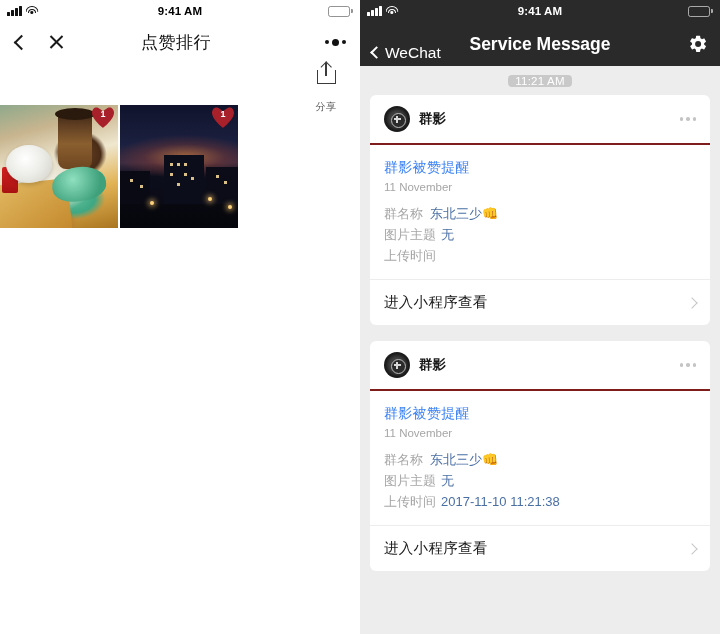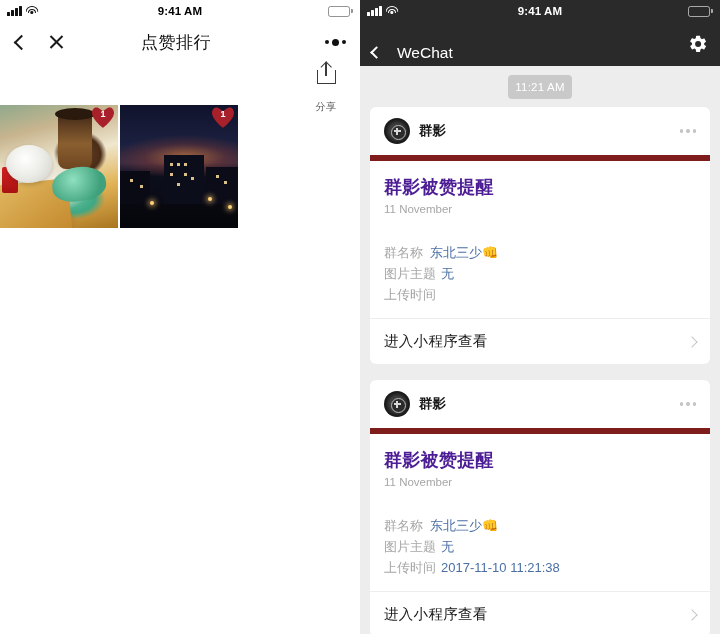--- a/index.html
+++ b/index.html
@@ -220,21 +220,21 @@
     height: 22px; background: #2a2a2a;
     display: flex; align-items: center; padding: 0 7px; position: relative;
   }
   .rp-statusbar .sb-time { color: #fff; }
   .rp-nav {
     height: 44px; background: #2a2a2a;
     display: flex; align-items: center; padding: 0 12px;
     position: relative;
   }
   .rp-back {
-    display: flex; align-items: center; gap: 16px; color: #fff; margin-top: 17px;
+    display: flex; align-items: center; gap: 4px; color: #fff; margin-top: 17px;
   }
   .rp-back-chev {
     width: 9px; height: 9px;
     border-left: 2px solid #fff; border-bottom: 2px solid #fff;
     transform: rotate(45deg);
   }
   .rp-back-label { font-size: 15.5px; color: #fff; }
   .rp-title {
     position: absolute; left: 0; right: 0; text-align: center;
     font-size: 17.5px; font-weight: bold; color: #fff;
@@ -247,33 +247,33 @@
 
   .rp-body {
     height: calc(634px - 22px - 44px);
     background: #ededed;
     padding: 0 10px;
     overflow: hidden;
   }
   .time-pill-wrap { display: flex; justify-content: center; padding: 9px 0 8px; }
   .time-pill {
     background: #c9c9c9; color: #fff;
-    font-size: 11.5px; padding: 6px 7px; border-radius: 4px;
+    font-size: 11.5px; padding: 0 7px; border-radius: 4px;
     letter-spacing: .2px;
   }
 
   .msg-card {
     background: #fff; border-radius: 6px;
     margin-bottom: 16px;
     overflow: hidden;
   }
   .card-head {
     display: flex; align-items: center;
     padding: 11px 14px 11px 14px;
-    border-bottom: 6px solid #7f1d1d;
+    border-bottom: 2px solid #7f1d1d;
   }
   .avatar {
     width: 26px; height: 26px; border-radius: 50%;
     background: radial-gradient(circle at 50% 50%, #5a5a5a 0%, #3a3a3a 42%, #1c1c1c 62%, #0f0f0f 100%);
     position: relative; flex: 0 0 26px;
   }
   .avatar::before {
     content: ""; position: absolute; left: 50%; top: 50%;
     width: 13px; height: 13px; margin: -6.5px 0 0 -6.5px;
     border-radius: 50%; border: 1.2px solid #b9b9b9;
@@ -285,24 +285,24 @@
   .avatar .plus-h { left: 50%; top: 50%; width: 7px; height: 1.4px; margin: -.7px 0 0 -3.5px; }
   .avatar .plus-v { left: 50%; top: 50%; width: 1.4px; height: 7px; margin: -3.5px 0 0 -.7px; }
   .card-account {
     font-size: 13.5px; color: #1a1a1a; margin-left: 9px; font-weight: bold;
   }
   .card-dots { margin-left: auto; display: flex; gap: 3px; }
   .card-dots i { width: 3.5px; height: 3.5px; border-radius: 50%; background: #c4c4c4; display: block; }
 
   .card-body { padding: 14px 14px 13px 14px; }
   .card-title {
-    font-size: 18px; color: #4c1d95; font-weight: bold; letter-spacing: .3px;
+    font-size: 14px; color: #3b82f6; font-weight: normal; letter-spacing: .3px;
   }
   .card-date { font-size: 11.5px; color: #a6a6a6; margin-top: 4px; }
-  .detail-list { margin-top: 27px; }
+  .detail-list { margin-top: 10px; }
   .detail-row {
     display: flex; align-items: baseline;
     font-size: 13px; line-height: 21px;
   }
   .detail-label { color: #a6a6a6; white-space: nowrap; }
   .detail-value { color: #4a6fa5; margin-left: 7px; }
   .detail-value.dense { margin-left: 5px; }
   .emoji { font-size: 13px; }
 
   .card-action {
@@ -429,20 +429,21 @@
           <span class="batt-cap"></span>
         </span>
       </div>
     </div>
 
     <div class="rp-nav">
       <div class="rp-back">
         <span class="rp-back-chev"></span>
         <span class="rp-back-label">WeChat</span>
       </div>
+      <div class="rp-title">Service Message</div>
       <div class="gear">
         <svg width="20" height="20" viewBox="0 0 24 24" aria-hidden="true">
           <path fill="#ffffff" d="M19.4 13a7.6 7.6 0 0 0 .05-1 7.6 7.6 0 0 0-.06-1l2.02-1.58a.5.5 0 0 0 .12-.62l-1.92-3.32a.5.5 0 0 0-.6-.22l-2.38.96a7.2 7.2 0 0 0-1.72-1l-.36-2.53A.5.5 0 0 0 14.06 2H10.2a.5.5 0 0 0-.49.42l-.36 2.53c-.62.25-1.2.59-1.72 1l-2.38-.96a.5.5 0 0 0-.6.22L2.73 8.53a.5.5 0 0 0 .12.62L4.87 10.73a7.6 7.6 0 0 0 0 2.01L2.85 14.32a.5.5 0 0 0-.12.62l1.92 3.32a.5.5 0 0 0 .6.22l2.38-.96c.52.41 1.1.75 1.72 1l.36 2.53a.5.5 0 0 0 .49.42h3.86a.5.5 0 0 0 .49-.42l.36-2.53c.62-.25 1.2-.59 1.72-1l2.38.96c.23.09.5 0 .6-.22l1.92-3.32a.5.5 0 0 0-.12-.62L19.4 13zM12.13 15.6a3.6 3.6 0 1 1 0-7.2 3.6 3.6 0 0 1 0 7.2z"></path>
         </svg>
       </div>
     </div>
 
     <div class="rp-body">
 
       <div class="time-pill-wrap">

